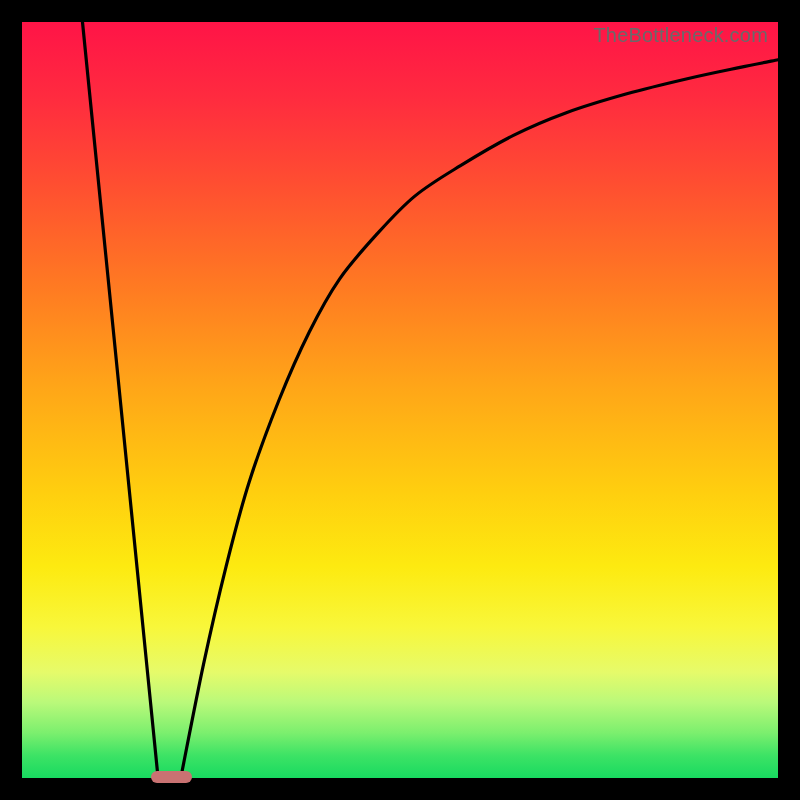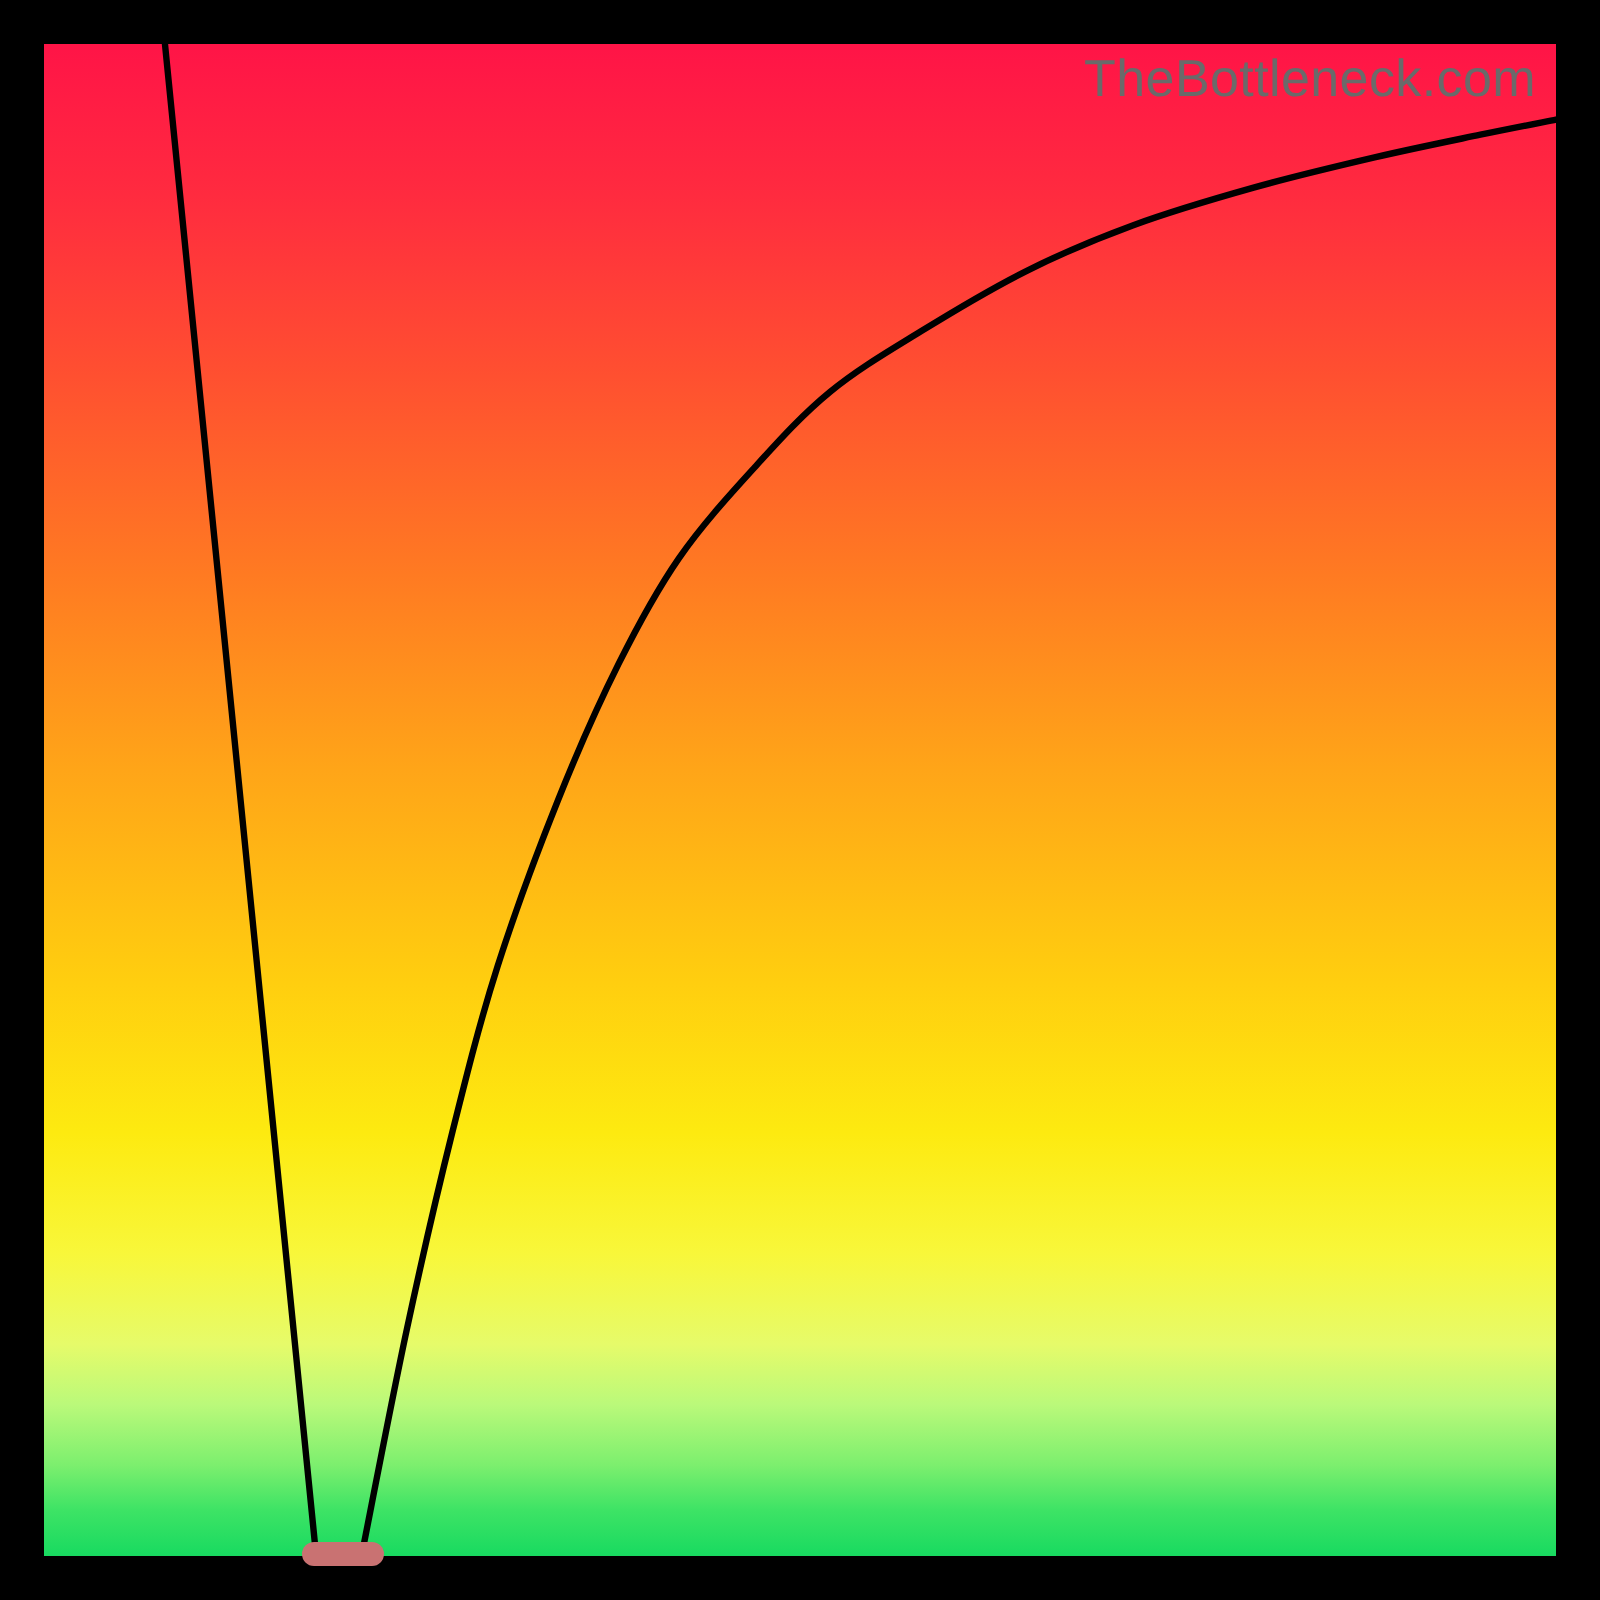--- a/index.html
+++ b/index.html
@@ -37,21 +37,21 @@
       #7cef6e 94%,
       #3de365 97%,
       #18da60 100%
     );
   }
   .watermark {
     position: absolute;
     top: 2px;
     right: 10px;
     color: #6a6a6a;
-    font-size: 26px;
+    font-size: 20px;
     font-weight: 400;
     letter-spacing: 0.2px;
     user-select: none;
   }
   svg.curve {
     position: absolute;
     left: 0;
     top: 0;
     width: 756px;
     height: 756px;

